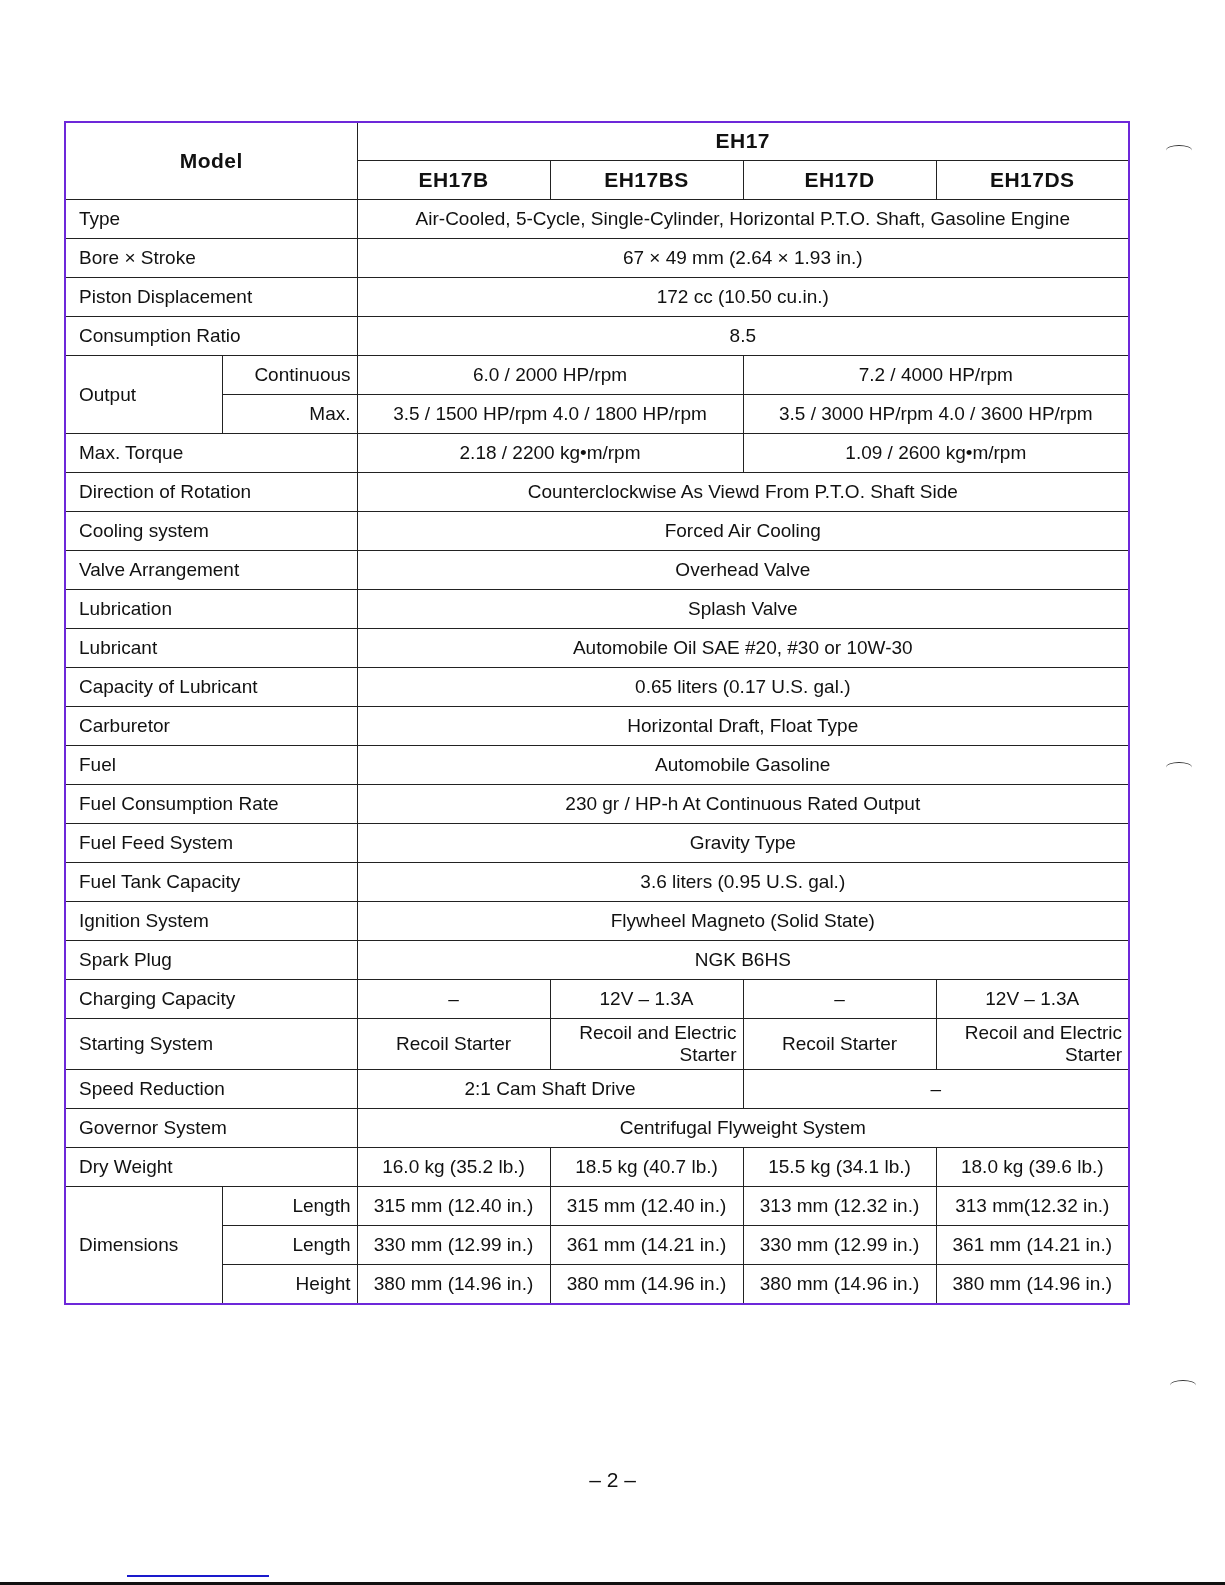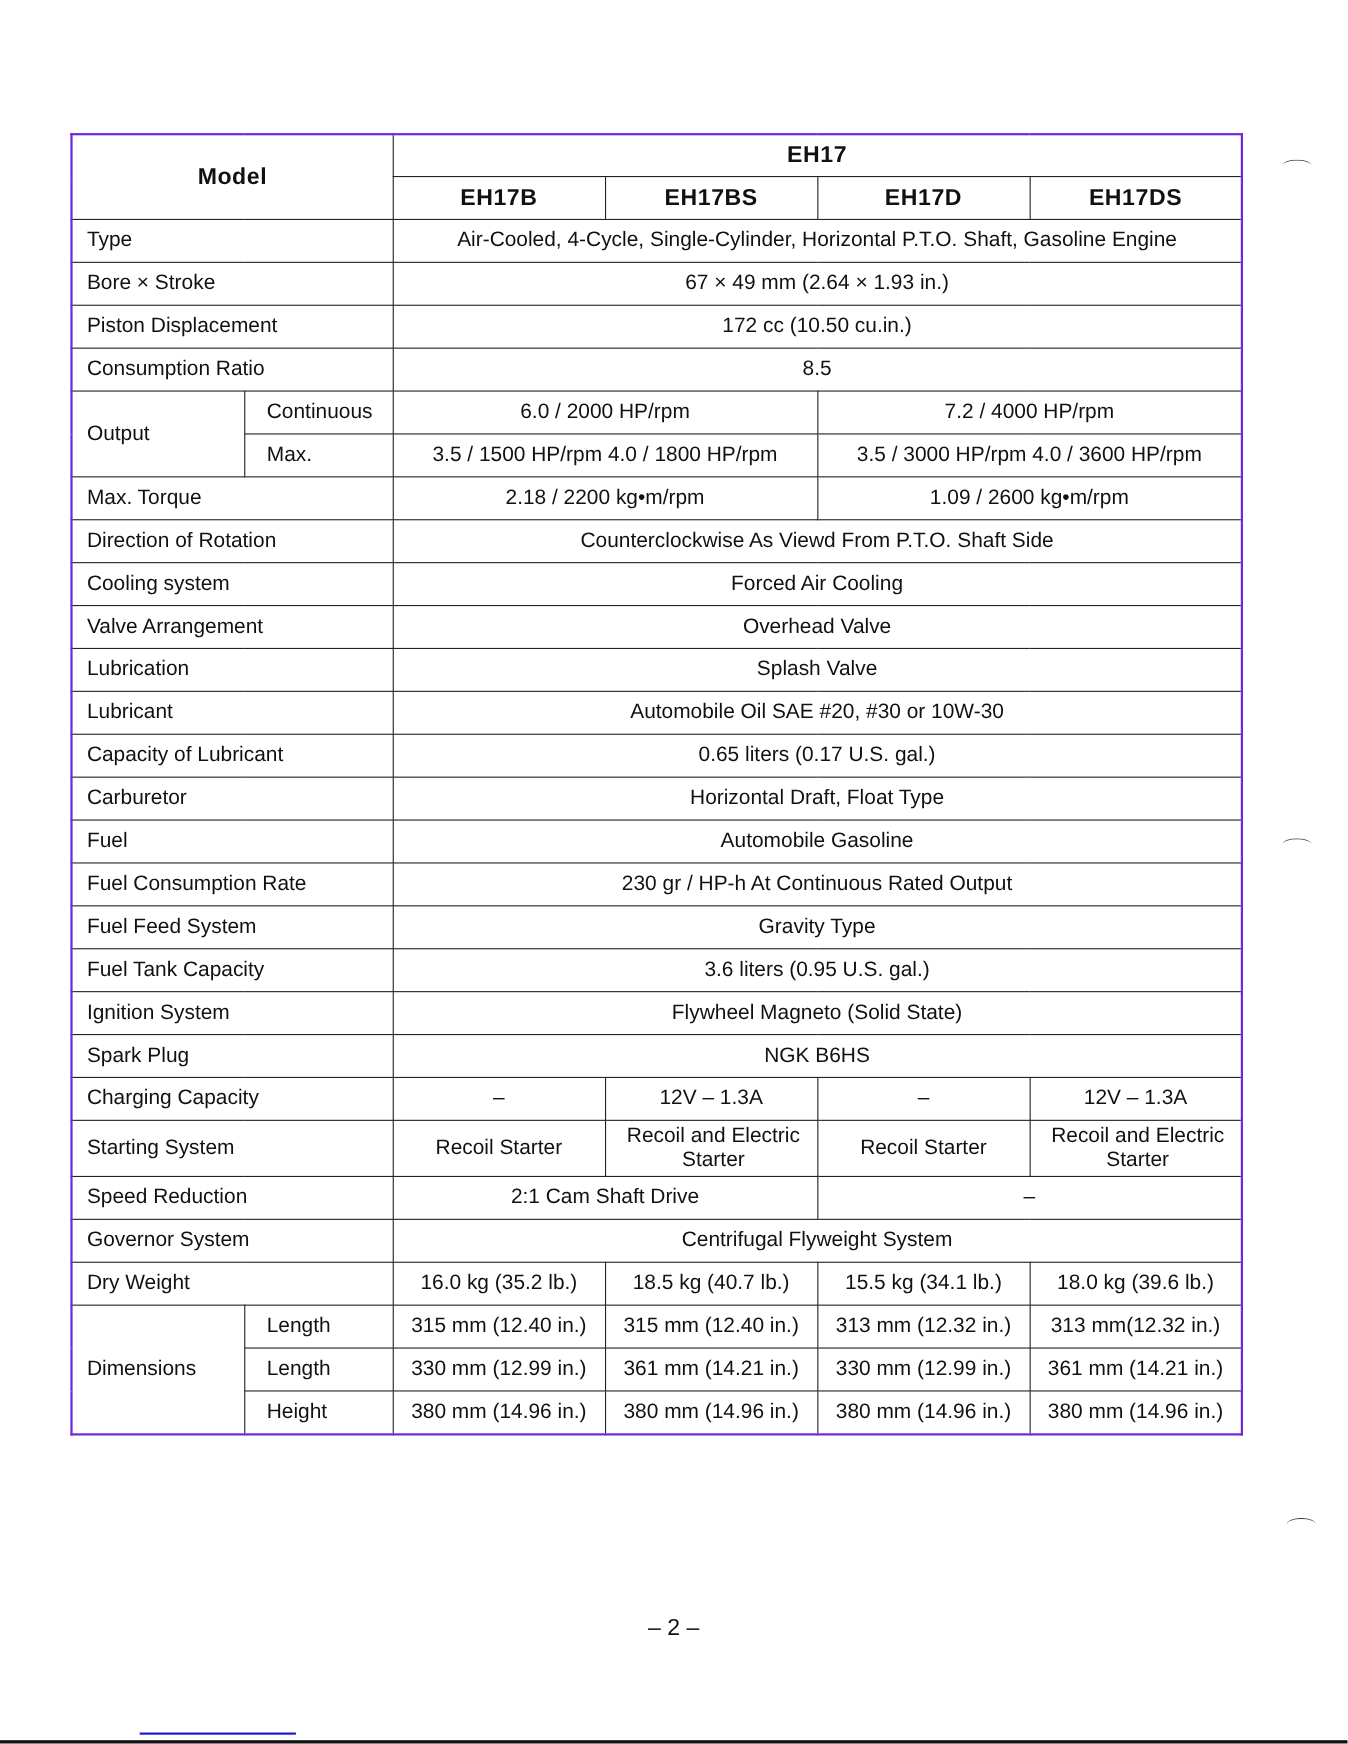--- a/index.html
+++ b/index.html
@@ -18,23 +18,23 @@
     border: 1px solid #222;
     font-size: 19px;
     height: 38px;
     padding: 0 6px;
     line-height: 1.15;
     text-align: center;
     vertical-align: middle;
     white-space: nowrap;
   }
   .spec-table td.label { text-align: left; padding-left: 13px; }
-  .spec-table td.sublabel { text-align: left; padding-left: 20px; }
+  .spec-table td.sublabel { text-align: right; padding-left: 20px; }
   .spec-table td.head { font-weight: bold; font-size: 21px; letter-spacing: 0.5px; }
-  .spec-table td.wrap { white-space: normal; text-align: center; padding-left: 10px; }
+  .spec-table td.wrap { white-space: normal; text-align: right; padding-left: 10px; }
   .spec-table tr.model-top td { height: 37px; }
   .spec-table tr.starting td { height: 50px; }
   .page-number {
     position: absolute; top: 1468px; left: 0; width: 1225px;
     text-align: center; font-size: 21px;
   }
   .margin-mark {
     position: absolute; width: 26px; height: 10px;
     border-top: 1.5px solid #333; border-radius: 50% 50% 0 0;
   }
@@ -64,21 +64,21 @@
   </tr>
   <tr>
     <td class="head">EH17B</td>
     <td class="head">EH17BS</td>
     <td class="head">EH17D</td>
     <td class="head">EH17DS</td>
   </tr>
 
   <tr>
     <td class="label" colspan="2">Type</td>
-    <td colspan="4">Air-Cooled, 4-Cycle, Single-Cylinder, Horizontal P.T.O. Shaft,  Gasoline Engine</td>
+    <td colspan="4">Air-Cooled, 5-Cycle, Single-Cylinder, Horizontal P.T.O. Shaft,  Gasoline Engine</td>
   </tr>
   <tr>
     <td class="label" colspan="2">Bore × Stroke</td>
     <td colspan="4">67 × 49 mm (2.64 × 1.93 in.)</td>
   </tr>
   <tr>
     <td class="label" colspan="2">Piston Displacement</td>
     <td colspan="4">172 cc (10.50 cu.in.)</td>
   </tr>
   <tr>

